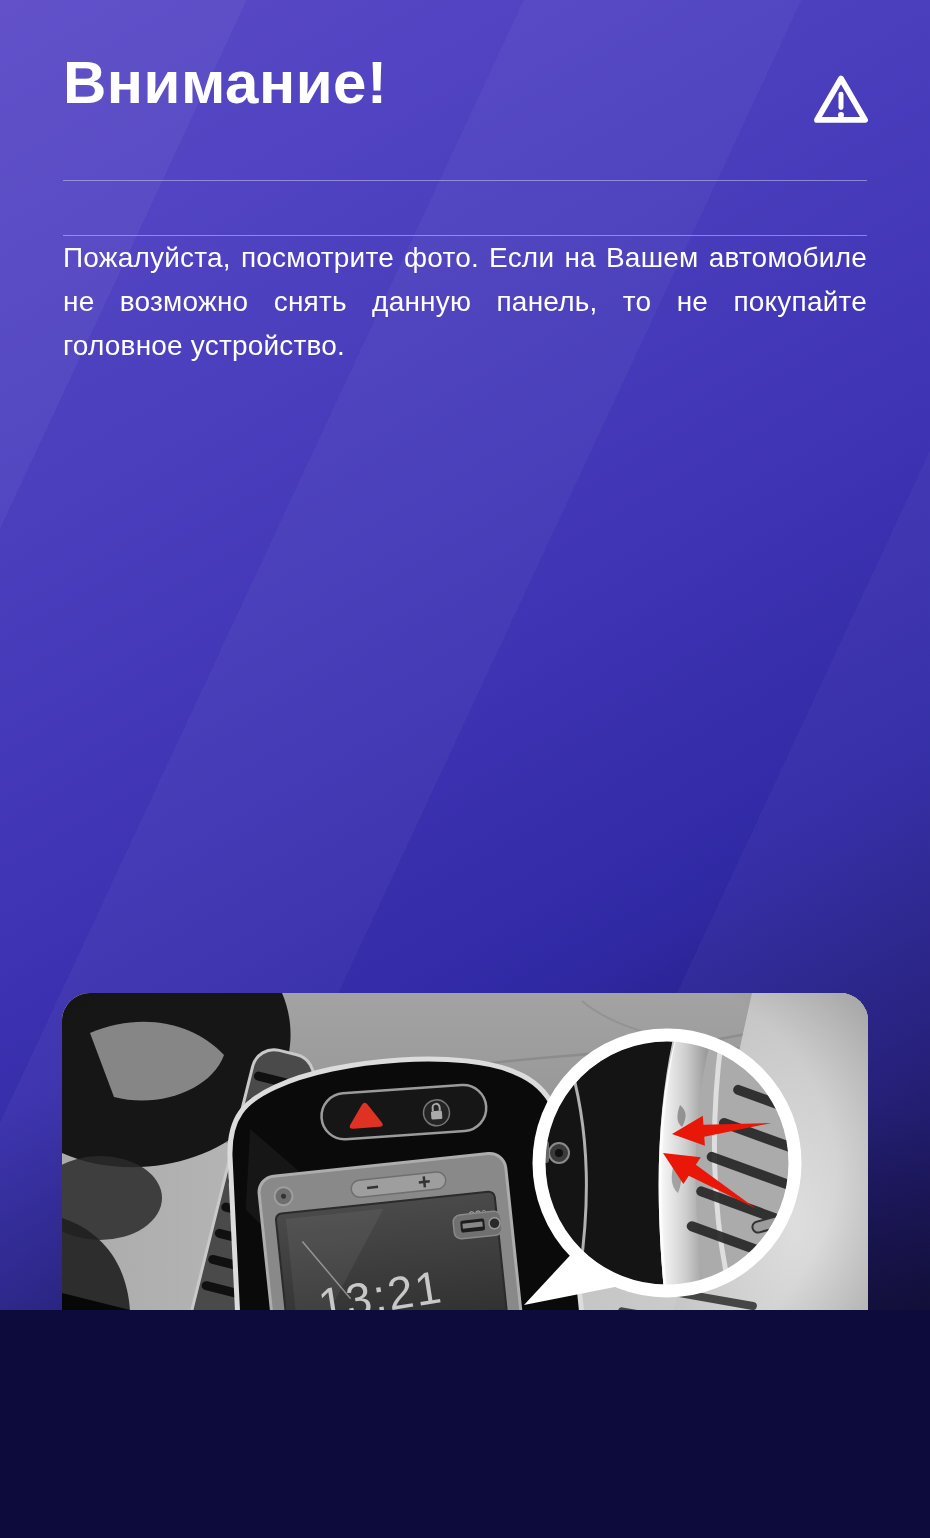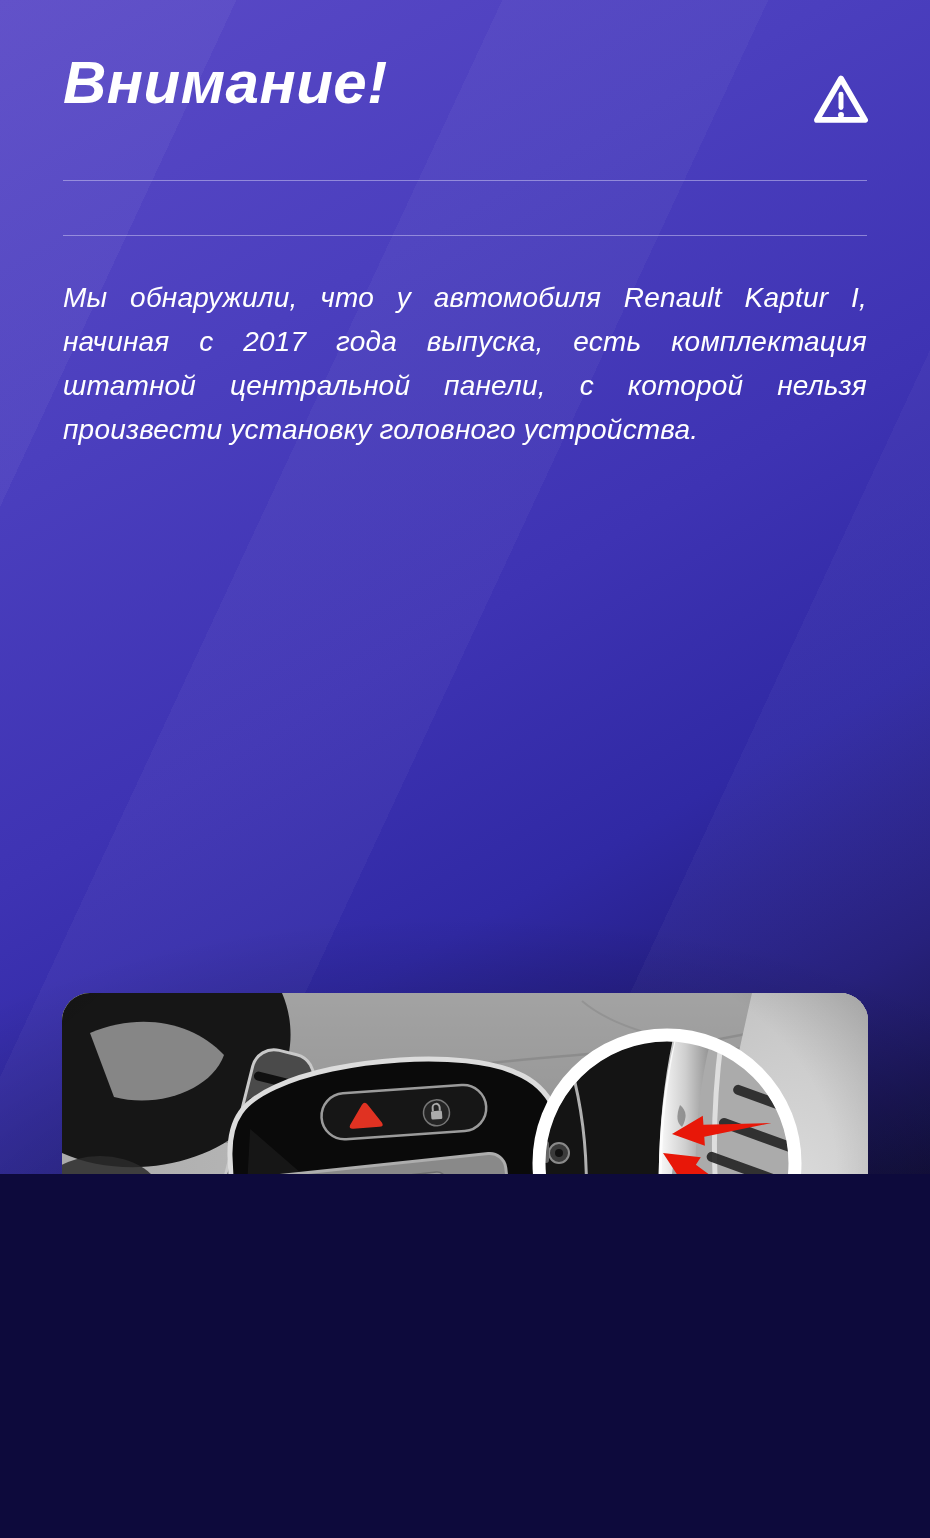--- a/index.html
+++ b/index.html
@@ -1,25 +1,24 @@
 <!DOCTYPE html>
 <html><head>
 <meta charset="utf-8">
 <style>
   html,body { margin:0; padding:0; background:#0d0a3c; }
   .page {
     position:relative;
-    width:930px; height:1174px;
+    width:930px; height:1310px;
     overflow:hidden;
     font-family:"Liberation Sans", sans-serif;
     background:
       radial-gradient(130% 55% at 50% 112%, rgba(0,0,0,0.55), rgba(0,0,0,0) 62%),
       linear-gradient(115deg, rgba(255,255,255,0.045) 0 16%, rgba(255,255,255,0) 16% 34%, rgba(255,255,255,0.035) 34% 52%, rgba(255,255,255,0) 52% 74%, rgba(255,255,255,0.03) 74% 100%),
       linear-gradient(150deg, #5b4ac7 0%, #4b3fbe 28%, #3e33b3 52%, #3029a4 70%, #201a78 86%, #110d4a 97%, #0d0a3c 100%);
-    font-style: italic;
   }
   .content { padding:0 63px; position:relative; }
   .title {
     margin:0; padding-top:52px;
     font-size:60px; line-height:62px; font-weight:bold;
     color:#ffffff; letter-spacing:0.5px;
   }
   .warning-icon { position:absolute; top:68px; right:60px; width:58px; height:64px; }
   .divider {
     border:none; margin:0;
@@ -54,21 +53,21 @@
       <path d="M35 7 L64 57 H6 Z" fill="none" stroke="#ffffff" stroke-width="7" stroke-linejoin="round"></path>
       <line x1="35" y1="26" x2="35" y2="42" stroke="#ffffff" stroke-width="6" stroke-linecap="round"></line>
       <circle cx="35" cy="51" r="3.6" fill="#ffffff"></circle>
     </svg>
 
     <hr class="divider first">
 
 
     <hr class="divider second">
 
-    <p class="para lead">Мы обнаружили, что у автомобиля Renault Kaptur I, начиная с 2017 года выпуска, есть комплектация штатной центральной панели, с которой нельзя произвести установку головного устройства.</p>
+    <p class="para">Пожалуйста, посмотрите фото. Если на Вашем автомобиле не возможно снять данную панель, то не покупайте головное устройство.</p>
   </div>
 
   <figure class="photo">
     <svg width="806" height="505" viewBox="0 0 806 505">
       <defs>
         <linearGradient id="bgG" x1="0" y1="0" x2="1" y2="0">
           <stop offset="0" stop-color="#ababab"></stop>
             <stop offset="1" stop-color="#d4d4d4"></stop>
         </linearGradient>
         <linearGradient id="dashG" x1="0" y1="0" x2="0" y2="1">

